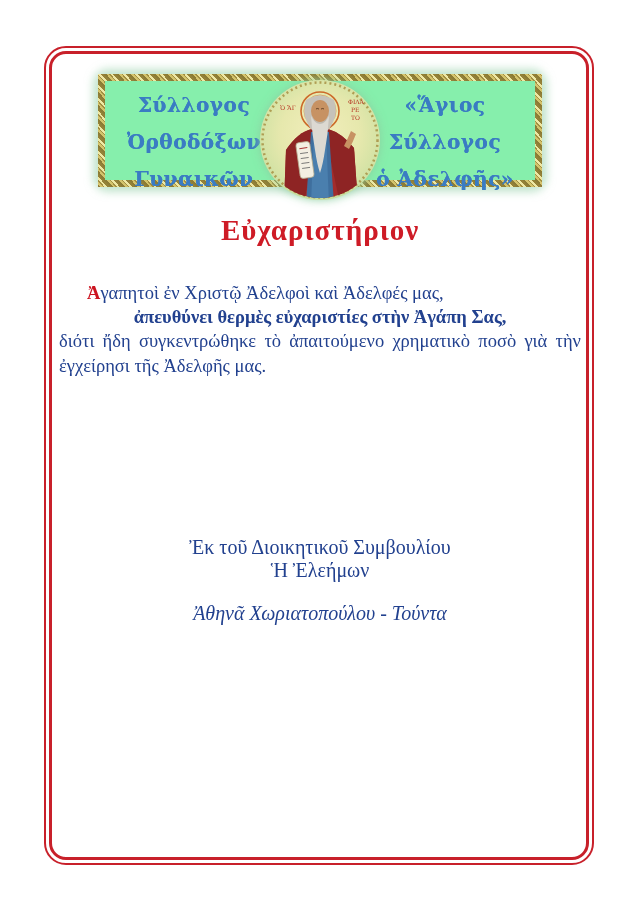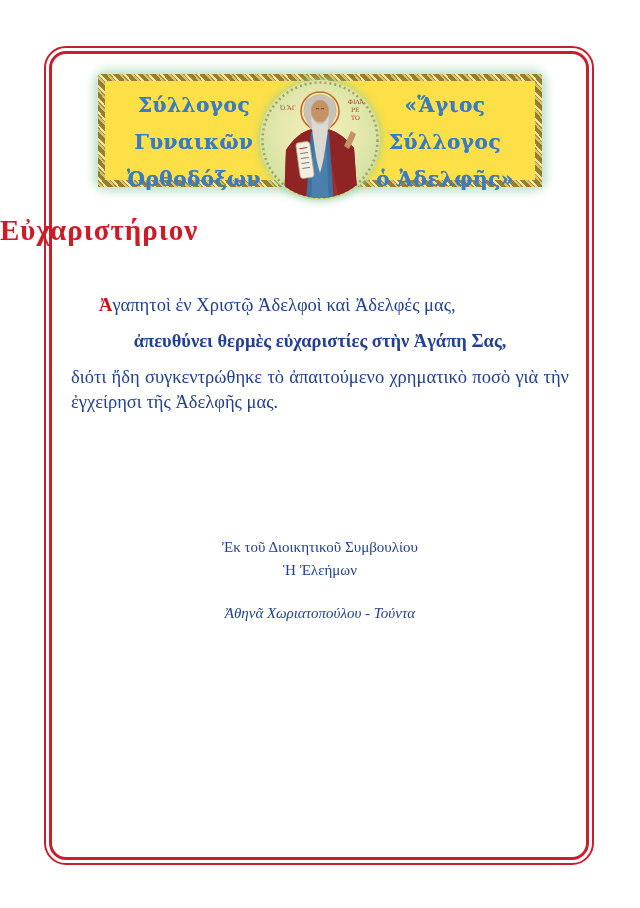--- a/index.html
+++ b/index.html
@@ -11,21 +11,21 @@
   .frame{
     position:absolute;left:44px;top:46px;width:550px;height:819px;
     border:2px solid #c8202a;border-radius:22px;box-sizing:border-box;
   }
   .frame-inner{
     position:absolute;inset:3px;border:3px solid #c8202a;border-radius:17px;
   }
   
   .banner{
     position:absolute;left:98px;top:74px;width:444px;height:113px;
-    background:#fde047;border-radius:10px;
+    background:#86efac;border-radius:10px;
     box-shadow:0 0 9px 5px rgba(144,206,164,0.55), inset 0 0 6px rgba(175,150,60,.35);
   }
   .banner-ornament{
     position:absolute;inset:0;box-sizing:border-box;border:7px solid transparent;
     border-image:repeating-linear-gradient(47deg,#8d7730 0 2px,#d8c269 2px 4px,#a38b3d 4px 5px,#f4e8a4 5px 7px,#957d33 7px 9px) 7 round;
     border-radius:10px;opacity:.95;
   }
   .banner-text{
     position:absolute;top:13px;text-align:center;color:#3a7cc3;font-weight:bold;
     font-size:20px;line-height:37px;letter-spacing:.5px;
@@ -34,56 +34,56 @@
   }
   .banner-text.left{left:12px;width:168px;}
   .banner-text.right{right:8px;width:178px;}
   
   .medallion{
     position:absolute;left:256px;top:76px;width:128px;height:128px;
     filter:drop-shadow(0 0 5px rgba(140,205,160,.9));
   }
   
   .title{
-    position:absolute;left:0;top:214px;width:100%;text-align:left;
+    position:absolute;left:0;top:214px;width:100%;text-align:center;
     font-weight:bold;font-size:29px;letter-spacing:1px;color:#ce1b26;margin:0;
   }
   
   .bodytext{
     position:absolute;left:59px;top:281px;width:522px;
     font-size:18.5px;line-height:24.2px;color:#22418f;
   }
-  .bodytext p{margin:12px;}
+  .bodytext p{margin:0;}
   .p-indent{text-indent:28px;}
   .p-indent2{text-indent:57px;}
   .p-justify{text-align:justify;}
   .p-center-bold{text-align:center;font-weight:bold;}
   .run-red{color:#cc1420;font-weight:bold;}
   
   .signature{
     position:absolute;left:59px;top:536px;width:522px;text-align:center;
-    color:#22418f;font-size:15px;line-height:23px;
+    color:#22418f;font-size:20px;line-height:23px;
   }
   .sig-name{font-style:italic;margin-top:20px;}
 </style>
 </head>
 <body>
 
 <div class="page">
 
   <div class="frame">
     <div class="frame-inner"></div>
   </div>
 
   <div class="banner">
     <div class="banner-ornament"></div>
     <div class="banner-text left">
       <div>Σύλλογος</div>
+      <div>Ὀρθοδόξων</div>
       <div>Γυναικῶν</div>
-      <div>Ὀρθοδόξων</div>
     </div>
     <div class="banner-text right">
       <div>«Ἅγιος</div>
       <div>Σύλλογος</div>
       <div>ὁ Ἀδελφῆς»</div>
     </div>
   </div>
 
   <div class="medallion">
     <svg width="128" height="128" viewBox="0 0 128 128">

